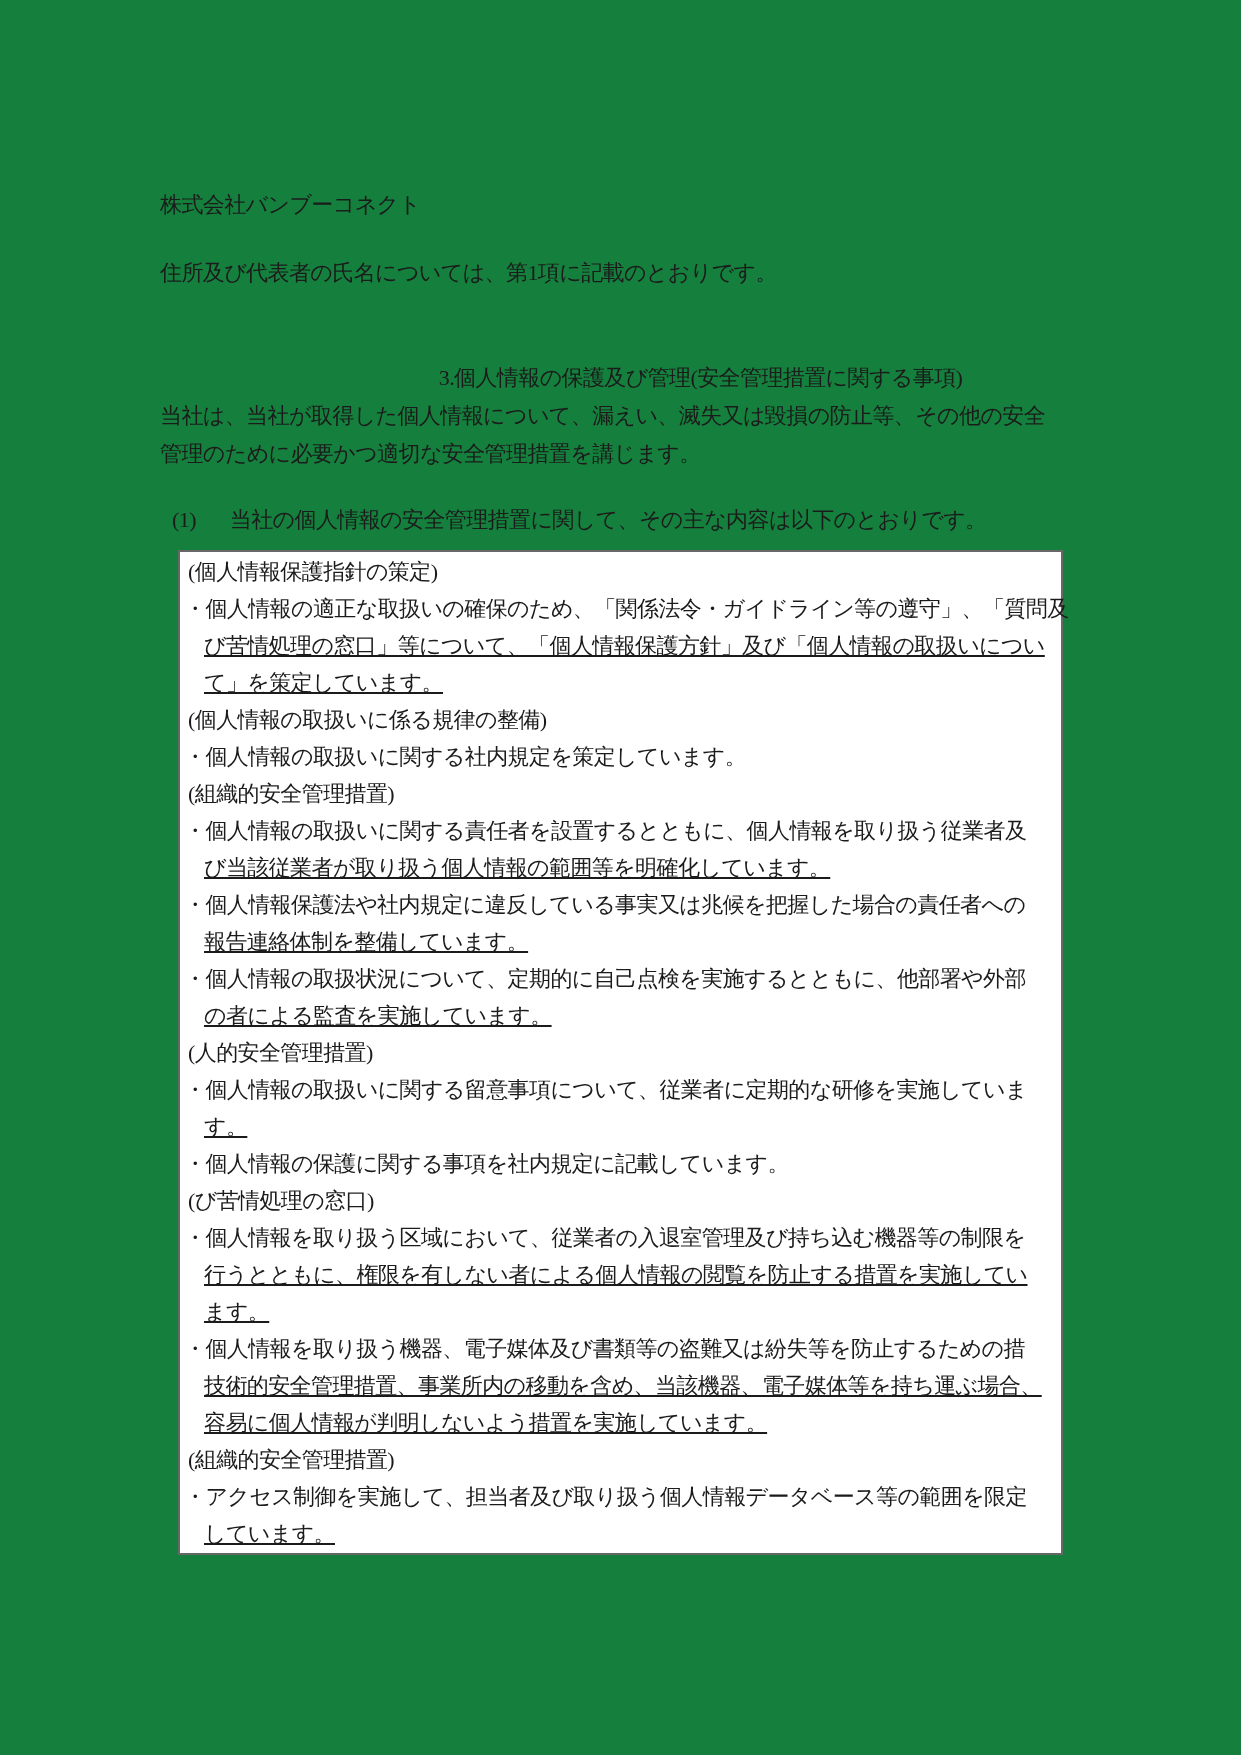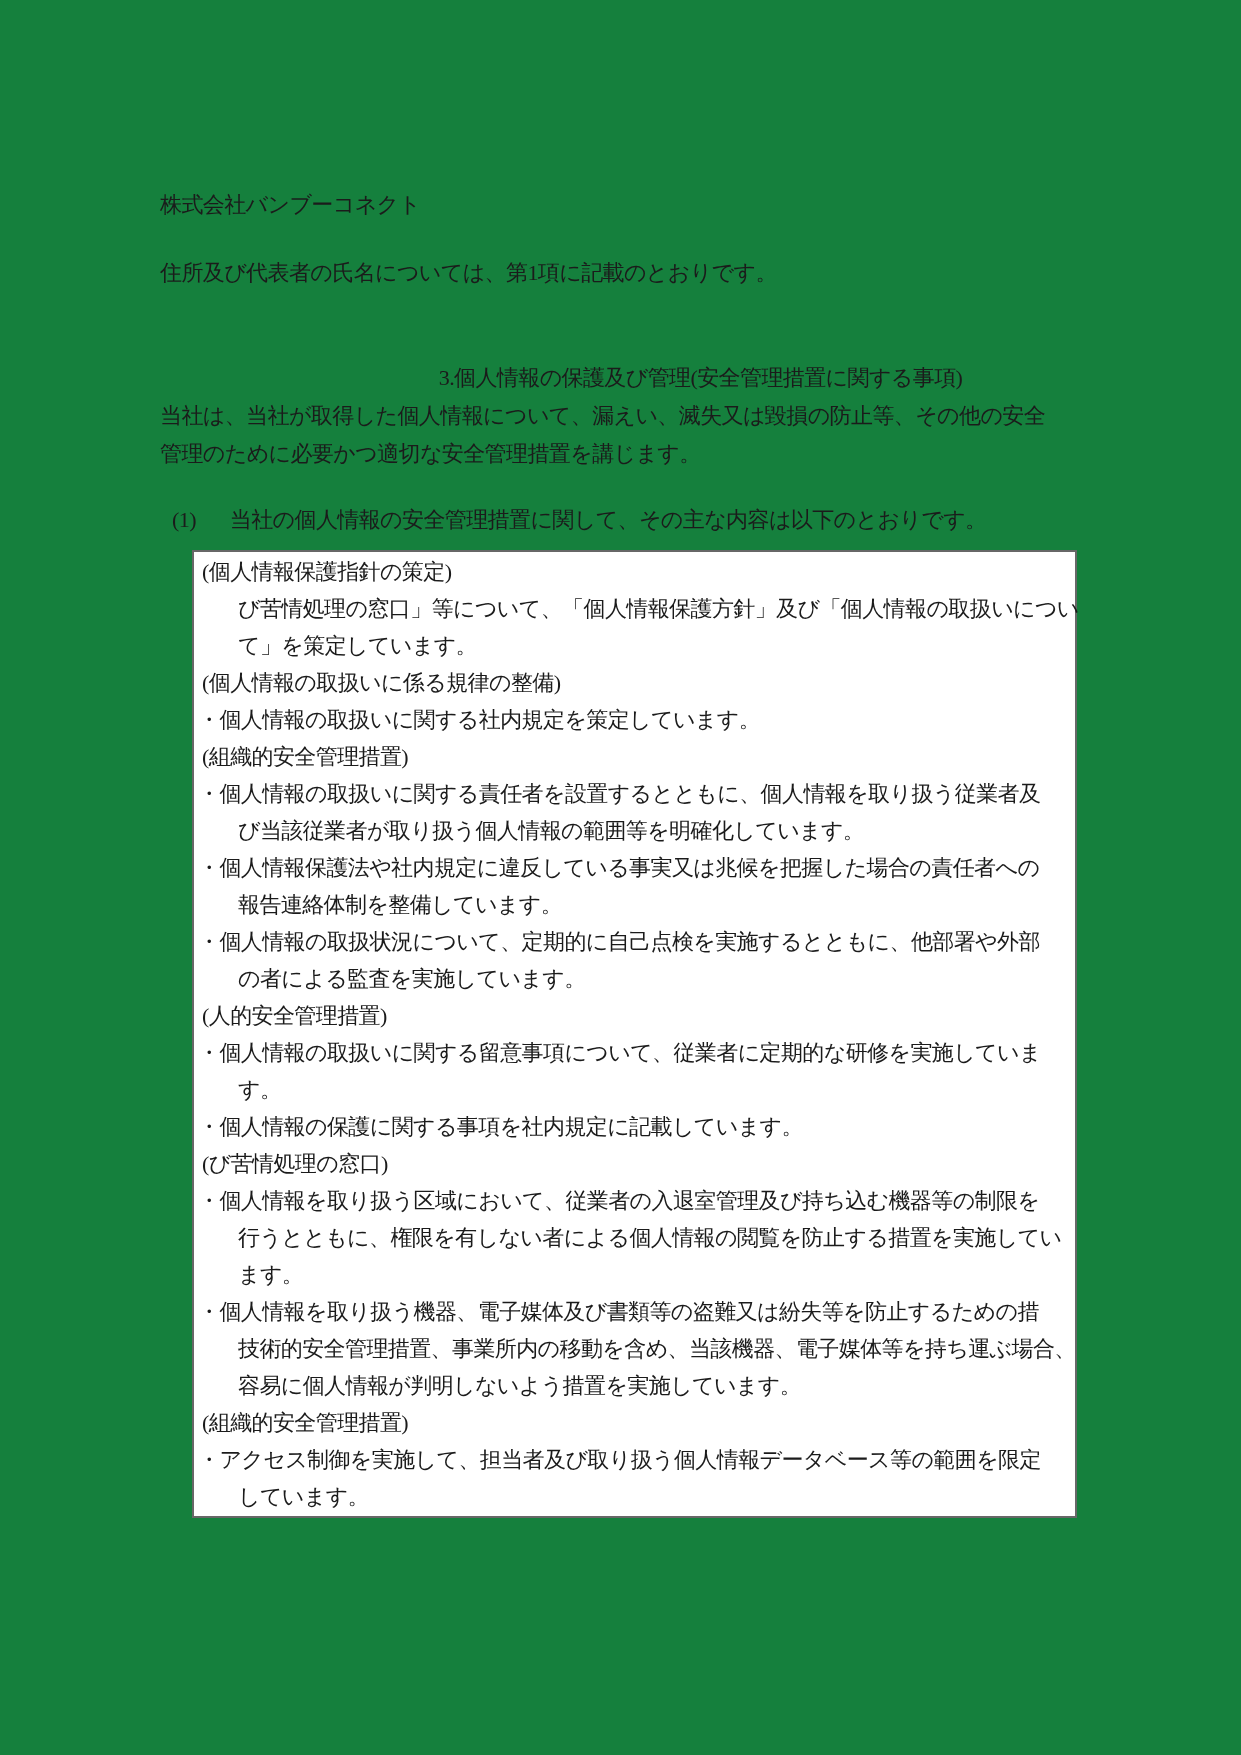--- a/index.html
+++ b/index.html
@@ -28,34 +28,34 @@
   .item1 {
     margin-top: 28px;
     padding-left: 12px;
     line-height: 38px;
     white-space: nowrap;
   }
   .item1 .item-label { display: inline-block; }
   .item1 .item-text  { display: inline-block; margin-left: 29px; }
   .measures-box {
     margin-top: 11px;
-    margin-left: 32px;
+    margin-left: 18px;
     width: 885px;
     box-sizing: border-box;
     border: 2px solid #676767;
     padding: 1px 4px 1px 0;
     background: #ffffff;
   }
   .box-line {
     line-height: 37px;
     white-space: nowrap;
   }
   .box-line.header { padding-left: 8px; }
   .box-line.bullet { padding-left: 4px; }
-  .box-line.cont   { padding-left: 44px; }
+  .box-line.cont   { padding-left: 24px; text-decoration: underline; }
 </style>
 </head>
 <body>
 
 <div class="page">
 
   <div class="t-line company">株式会社バンブーコネクト</div>
 
   <div class="t-line address">住所及び代表者の氏名については、第1項に記載のとおりです。</div>
 
@@ -66,20 +66,21 @@
     <div class="t-line">管理のために必要かつ適切な安全管理措置を講じます。</div>
   </div>
 
   <div class="item1">
     <span class="item-label">(1)</span>
     <span class="item-text">当社の個人情報の安全管理措置に関して、その主な内容は以下のとおりです。</span>
   </div>
 
   <div class="measures-box" id="measures-box">
       <div class="box-line header">(個人情報保護指針の策定)</div>
+      <div class="box-line bullet">・個人情報の適正な取扱いの確保のため、「関係法令・ガイドライン等の遵守」、「質問及</div>
       <div class="box-line cont">び苦情処理の窓口」等について、「個人情報保護方針」及び「個人情報の取扱いについ</div>
       <div class="box-line cont">て」を策定しています。</div>
       <div class="box-line header">(個人情報の取扱いに係る規律の整備)</div>
       <div class="box-line bullet">・個人情報の取扱いに関する社内規定を策定しています。</div>
       <div class="box-line header">(組織的安全管理措置)</div>
       <div class="box-line bullet">・個人情報の取扱いに関する責任者を設置するとともに、個人情報を取り扱う従業者及</div>
       <div class="box-line cont">び当該従業者が取り扱う個人情報の範囲等を明確化しています。</div>
       <div class="box-line bullet">・個人情報保護法や社内規定に違反している事実又は兆候を把握した場合の責任者への</div>
       <div class="box-line cont">報告連絡体制を整備しています。</div>
       <div class="box-line bullet">・個人情報の取扱状況について、定期的に自己点検を実施するとともに、他部署や外部</div>

